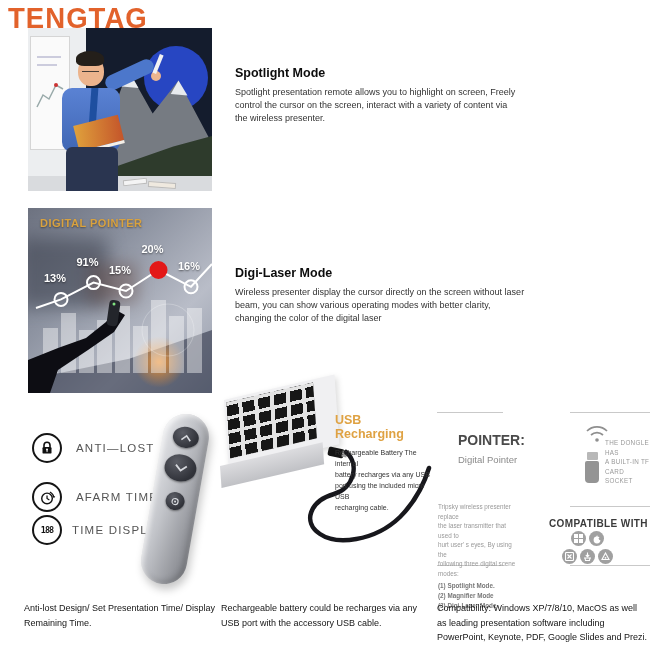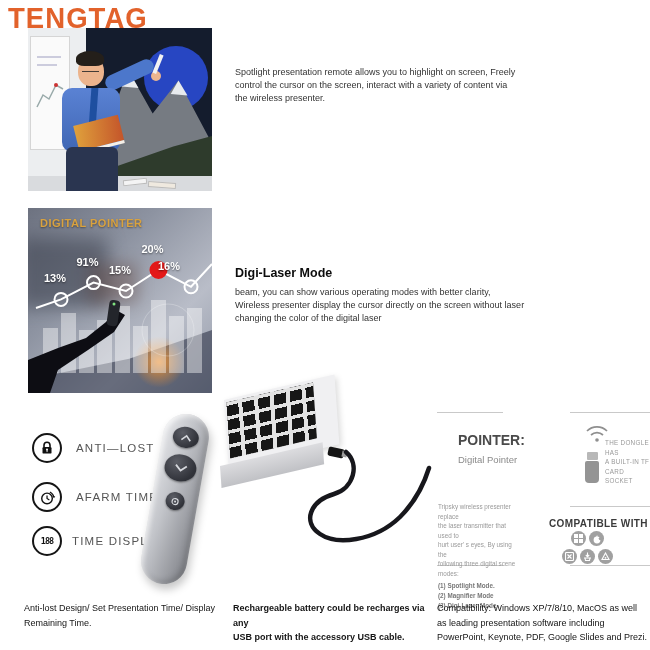--- a/index.html
+++ b/index.html
@@ -88,20 +88,21 @@
     <div class="shape" style="left:50px;top:28px;width:26px;height:30px;background:#ecb48d;border-radius:50% 50% 45% 45%;"></div>
     <div class="shape" style="left:48px;top:23px;width:28px;height:15px;background:#241f1a;border-radius:50% 50% 30% 30%;"></div>
     <div class="shape" style="left:54px;top:40px;width:17px;height:3px;border-bottom:1.5px solid #443c36;"></div>
     <div class="shape" style="left:48px;top:92px;width:46px;height:26px;background:linear-gradient(100deg,#e0a23c,#c4552a);border-bottom:3px solid #f5f0e8;transform:rotate(-14deg);"></div>
     <div class="shape" style="left:38px;top:119px;width:52px;height:44px;background:#2a3550;border-radius:6px 6px 0 0;"></div>
     <div class="shape" style="left:95px;top:151px;width:22px;height:4px;background:#f4f4f4;border:1px solid #bbb;transform:rotate(-6deg);"></div>
     <div class="shape" style="left:120px;top:154px;width:26px;height:4px;background:#efe9df;border:1px solid #bbb;transform:rotate(4deg);"></div>
   </div>
 
   <div class="abs" style="left:235px;top:66px;width:300px;">
+    <div class="mode-head">Spotlight Mode</div>
     <div class="mode-body">Spotlight presentation remote allows you to highlight on screen, Freely</div>
     <div class="mode-body">control the cursor on the screen, interact with a variety of content via</div>
     <div class="mode-body">the wireless presenter.</div>
   </div>
 
   <div class="abs photo" style="left:28px;top:208px;width:184px;height:185px;background:linear-gradient(135deg,#6d7280 0%,#8d93a1 35%,#b9bdc8 70%,#9299a8 100%);">
     <div class="shape" style="left:-10px;top:30px;width:90px;height:70px;background:#3a3f4c;opacity:.55;filter:blur(9px);"></div>
     <div class="shape" style="left:60px;top:55px;width:50px;height:40px;background:#5e4038;opacity:.4;filter:blur(8px);"></div>
     <div class="shape" style="left:0;bottom:0;width:184px;height:90px;clip-path:polygon(0 100%,100% 100%,100% 30%,55% 62%,0 85%);background:rgba(36,41,62,.55);"></div>
     <div class="shape" style="left:105px;top:128px;width:52px;height:52px;border-radius:50%;background:radial-gradient(circle,rgba(255,150,40,.85) 0%,rgba(255,150,40,0) 70%);"></div>
@@ -125,28 +126,28 @@
       <circle r="8" fill="#E31818" stroke="#E31818" stroke-width="2" cx="130.5" cy="62"></circle>
       <circle r="6.5" fill="rgba(255,255,255,.08)" stroke="#fff" stroke-width="2" cx="163" cy="78.8"></circle>
       <polygon points="0,185 0,152 30,140 58,130 78,114 88,102 97,107 86,124 60,142 30,162 22,185" fill="#0d0d13"></polygon>
       <rect x="80" y="92" width="11" height="26" rx="4" transform="rotate(8 85 105)" fill="#23252b"></rect>
       <circle cx="86" cy="96" r="1.5" fill="#7fe27f"></circle>
     </svg>
     <span class="pct" style="left: 16px; top: 64.4px;">13%</span>
     <span class="pct" style="left: 48.5px; top: 47.6px;">91%</span>
     <span class="pct" style="left: 81px; top: 56px;">15%</span>
     <span class="pct" style="left: 113.5px; top: 35px;">20%</span>
-    <span class="pct" style="left: 130px; top: 51.8px;">16%</span>
+    <span class="pct" style="left: 150px; top: 51.8px;">16%</span>
     <div id="dp-title" class="abs">DIGITAL POINTER</div>
   </div>
 
   <div class="abs" style="left:235px;top:266px;width:300px;">
     <div class="mode-head">Digi-Laser Mode</div>
+    <div class="mode-body">Wireless presenter display the cursor directly on the screen without laser</div>
     <div class="mode-body">beam, you can show various operating modes with better clarity,</div>
-    <div class="mode-body">Wireless presenter display the cursor directly on the screen without laser</div>
     <div class="mode-body">changing the color of the digital laser</div>
   </div>
 
   <div class="abs" style="left:20px;top:400px;width:200px;height:195px;">
     <div class="abs" style="left:12px;top:33px;display:flex;align-items:center;gap:14px;">
       <div class="feat-circle">
         <svg width="16" height="16" viewBox="0 0 16 16">
           <path d="M5 7 V5.2 a3 3 0 0 1 6 0 V7" fill="none" stroke="#111" stroke-width="1.6"></path>
           <rect x="3.5" y="7" width="9" height="6.6" rx="1.2" fill="#111"></rect>
           <circle cx="8" cy="9.6" r="1" fill="#fff"></circle>
@@ -159,21 +160,21 @@
       <div class="feat-circle">
         <svg width="17" height="17" viewBox="0 0 18 18">
           <circle cx="8.5" cy="10" r="5.6" fill="none" stroke="#111" stroke-width="1.5"></circle>
           <path d="M8.5 6.8 V10 L11 11.6" fill="none" stroke="#111" stroke-width="1.3"></path>
           <path d="M11.5 3.2 A7.2 7.2 0 0 1 15.6 8.4" fill="none" stroke="#111" stroke-width="1.3"></path>
           <polygon points="15.9,9.9 14.2,7.8 17.2,7.6" fill="#111"></polygon>
         </svg>
       </div>
       <span class="feat-label">AFARM TIMER</span>
     </div>
-    <div class="abs" style="left:12px;top:126px;display:flex;align-items:center;gap:10px;">
+    <div class="abs" style="left:12px;top:115px;display:flex;align-items:center;gap:10px;">
       <div class="feat-circle">
         <span class="digital">188</span>
       </div>
       <span class="feat-label">TIME DISPLAY</span>
     </div>
 
     <div class="remote" style="left:132px;top:13px;width:46px;height:172px;transform:rotate(10deg);">
       <div class="r-btn" style="left:10px;top:13px;width:26px;height:21px;">
         <svg width="13" height="8" viewBox="0 0 13 8">
             <path d="M2 6.5 L6.5 1.8 L11 6.5" fill="none" stroke="#d6d8dd" stroke-width="1.6"></path>
@@ -199,20 +200,28 @@
         <div class="abs" id="laptop-keys"></div>
       </div>
       <div class="abs" id="laptop-palm"></div>
       <div class="abs" style="left:104px;top:48px;width:16px;height:9px;background:#141414;border-radius:2px;transform:rotate(12deg);"></div>
       <div class="abs" style="left:118px;top:51px;width:5px;height:6px;background:#9d9d9d;transform:rotate(12deg);"></div>
     </div>
     <svg class="abs" style="left:0;top:0;" width="204" height="200">
       <path d="M118,56 C132,68 126,92 106,98 C82,105 74,126 92,138 C108,149 146,146 172,121 C186,107 196,88 201,72" fill="none" stroke="#17171c" stroke-width="4.5" stroke-linecap="round"></path>
     </svg>
 
+    <div class="abs" style="left:107px;top:17px;width:95px;">
+      <div class="usb-head">USB Recharging</div>
+      <div style="height:6px;"></div>
+      <div class="usb-body">Rechargeable Battery The internal</div>
+      <div class="usb-body">battery recharges via any USB</div>
+      <div class="usb-body">port using the included micro USB</div>
+      <div class="usb-body">recharging cable.</div>
+    </div>
   </div>
 
   <div class="abs" style="left:437px;top:400px;width:213px;height:200px;">
     <div class="abs divline" style="left:0;top:12px;width:66px;"></div>
     <div class="abs divline" style="left:133px;top:12px;width:80px;"></div>
     <div class="abs divline" style="left:133px;top:106px;width:80px;"></div>
     <div class="abs divline" style="left:0;top:165px;width:66px;"></div>
     <div class="abs divline" style="left:133px;top:165px;width:80px;"></div>
 
     <div class="abs" style="left:21px;top:32px;">
@@ -279,21 +288,21 @@
           <polygon points="4.5,1 8,7.5 1,7.5" fill="none" stroke="#fff" stroke-width="1.1"></polygon>
           <circle cx="4.5" cy="5.8" r=".9" fill="#fff"></circle>
         </svg>
     </div>
   </div>
 
   <div class="abs caption" style="left:24px;top:601px;width:205px;">
     <div>Anti-lost Design/ Set Presentation Time/ Display</div>
     <div>Remaining Time.</div>
   </div>
-  <div class="abs caption" style="left:233px;top:601px;width:205px;font-weight:bold;">
+  <div class="abs caption" style="left:221px;top:601px;width:205px;">
     <div>Rechargeable battery could be recharges via any</div>
     <div>USB port with the accessory USB cable.</div>
   </div>
   <div class="abs caption" style="left:437px;top:601px;width:215px;">
     <div>Compatibility: Windows XP/7/8/10, MacOS as well</div>
     <div>as leading presentation software including</div>
     <div>PowerPoint, Keynote, PDF, Google Slides and Prezi.</div>
   </div>
 
 </div>

